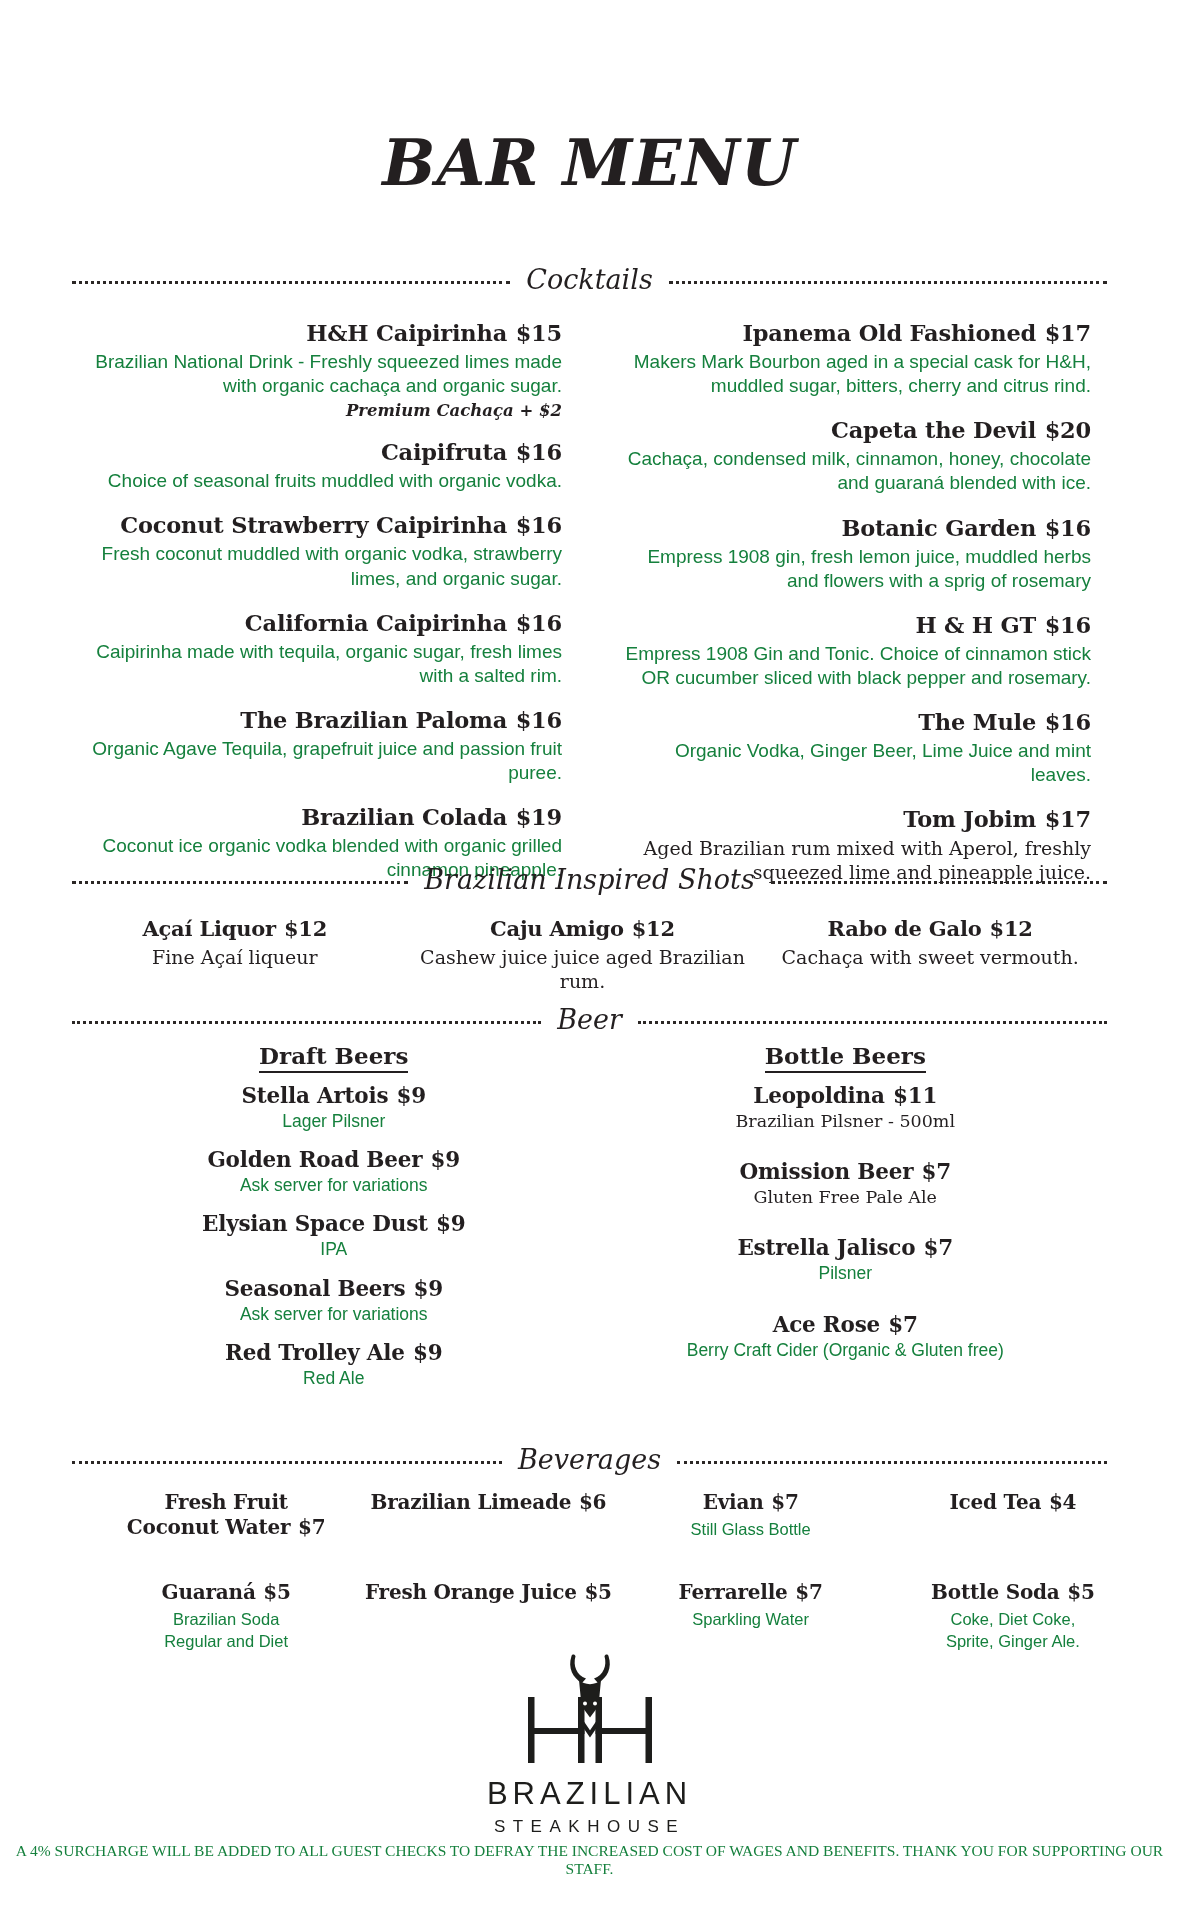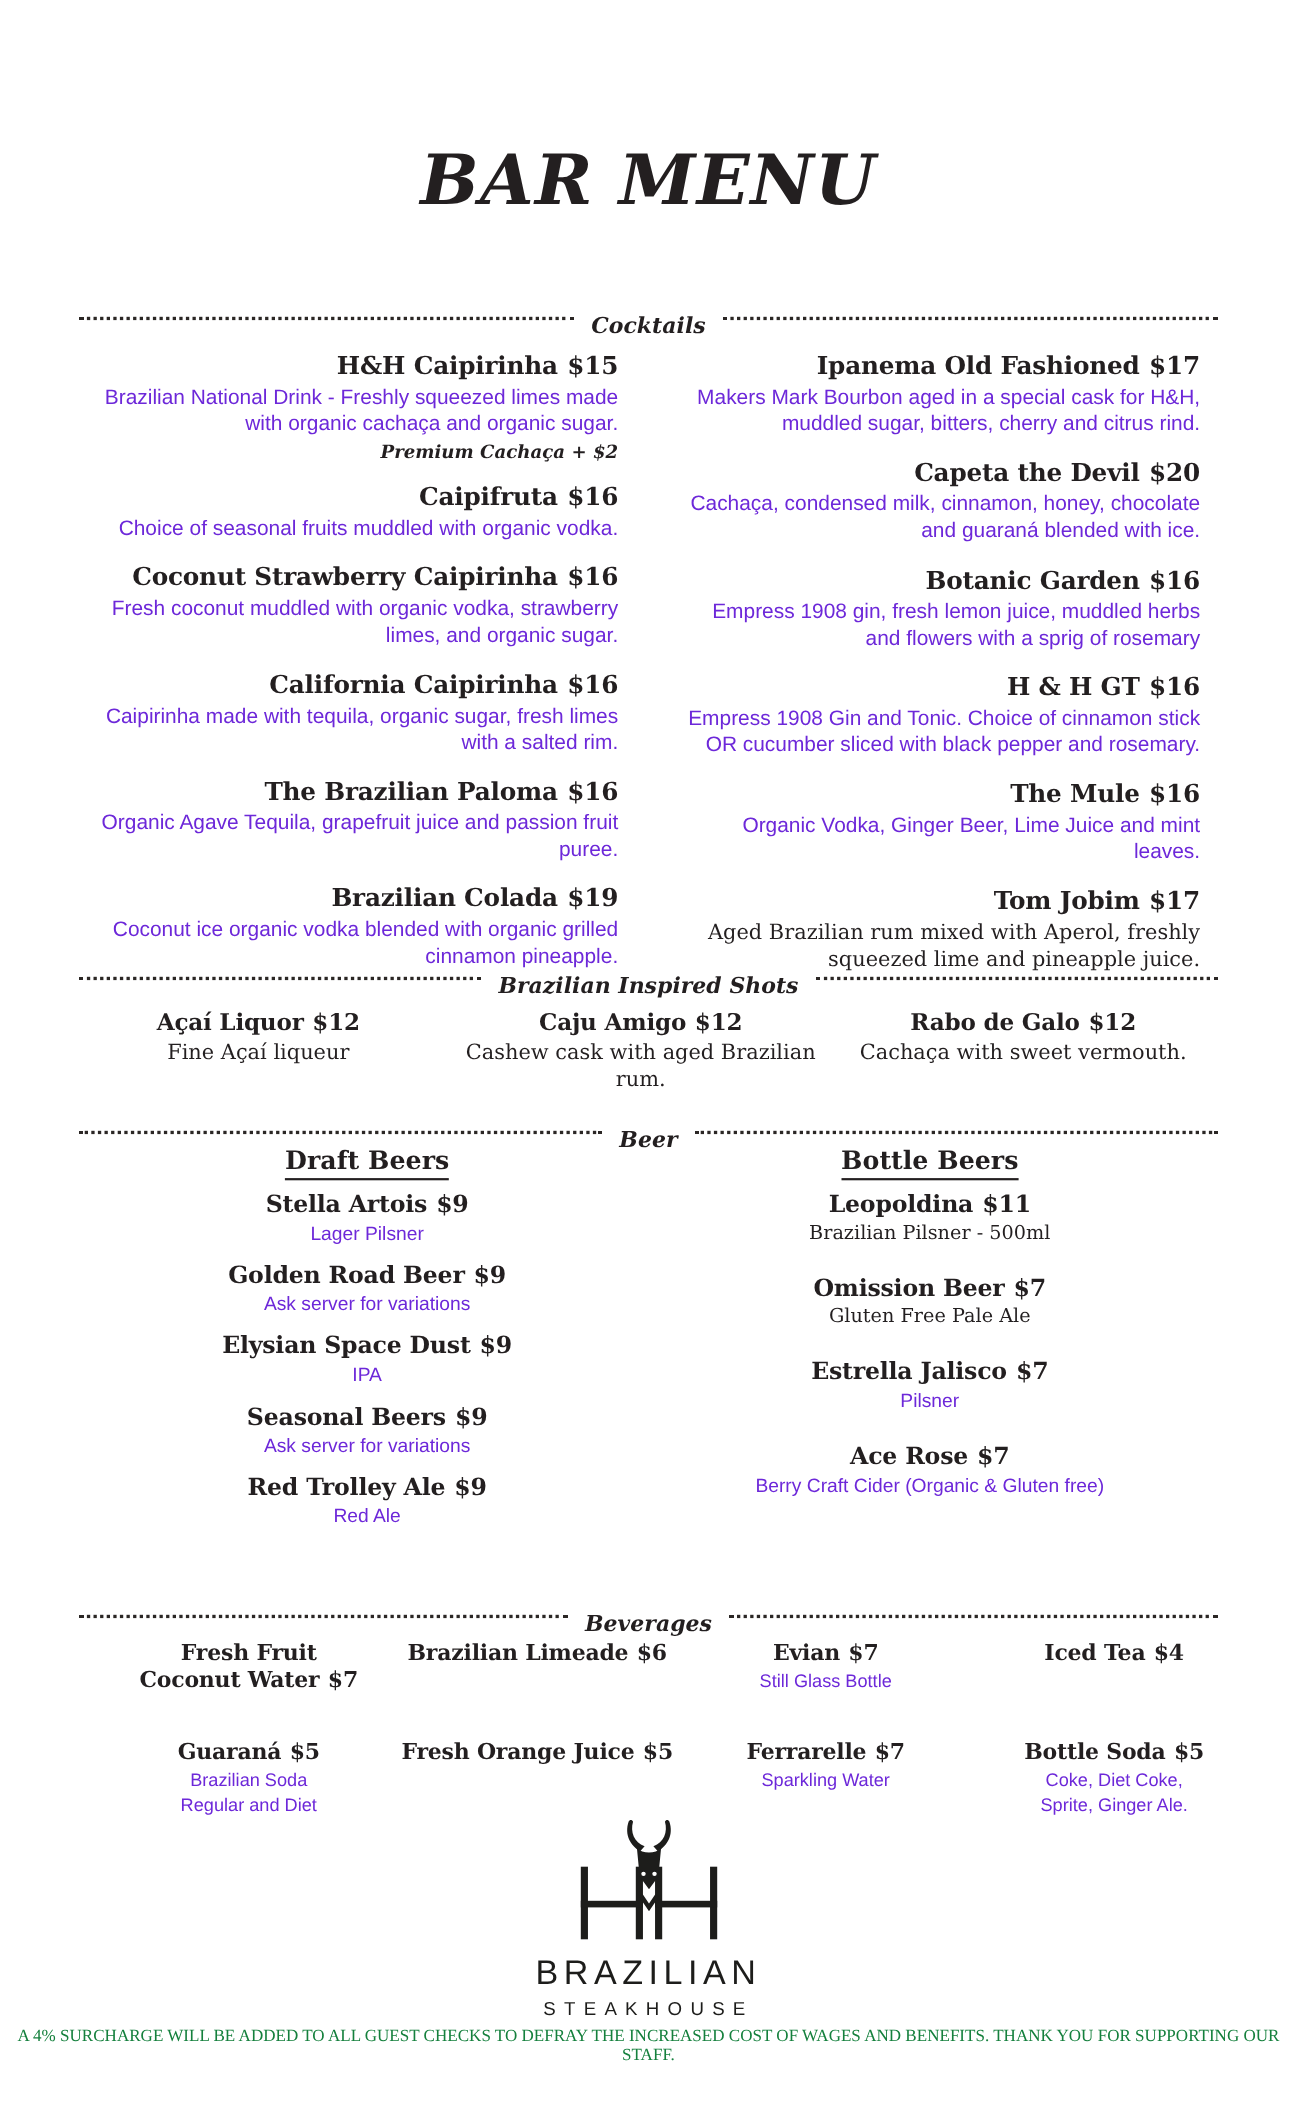--- a/index.html
+++ b/index.html
@@ -6,33 +6,33 @@
   .page{position:relative;width:1179px;height:1920px;margin:0 auto;background:#fff;
         color:#231f20;overflow:hidden;font-family:"Liberation Sans",sans-serif;}
 
   
   .title{position:absolute;top:126px;left:0;width:100%;margin:0;text-align:center;
          font-family:"DejaVu Serif",serif;font-style:italic;font-weight:bold;
          font-size:63px;letter-spacing:1px;color:#231f20;}
 
   
   .sec-header{position:absolute;left:72px;right:72px;display:flex;align-items:center;gap:16px;}
-  .sec-title{font-family:"DejaVu Serif",serif;font-weight:bold;font-style:italic;
-             font-size:20px;white-space:nowrap;margin-top:20px;}
+  .sec-title{font-family:"DejaVu Serif",serif;font-weight:normal;font-style:italic;
+             font-size:27px;white-space:nowrap;}
   .dots{flex:1;height:0;border-top:3px dotted #2b2725;position:relative;top:3px;}
   .sh-cocktails{top:264px}
   .sh-shots{top:864px}
   .sh-beer{top:1004px}
   .sh-bev{top:1444px}
 
   
   .name{margin:0 0 4px;font-family:"DejaVu Serif",serif;font-weight:bold;
         font-size:22.5px;letter-spacing:-0.2px;white-space:nowrap;}
   .pr{margin-left:.38em;}
-  .desc{margin:0;font-size:19px;line-height:1.27;color:#6d28d9;}
+  .desc{margin:0;font-size:19px;line-height:1.27;color:#15803d;}
   .desc:empty,.note:empty{display:none;}
   .slab-desc{font-family:"DejaVu Serif",serif;color:#231f20;}
   .note{margin:3px 0 0;font-family:"DejaVu Serif",serif;font-style:italic;
         font-weight:bold;font-size:16.5px;}
 
   
   .cocktails{position:absolute;top:320px;left:88px;right:88px;display:grid;
              grid-template-columns:1fr 1fr;column-gap:55px;text-align:right;}
   .c-item{margin-bottom:19px;}
 
@@ -169,21 +169,21 @@
 
   <div class="shots">
 
       <div class="x-item">
         <h3 class="name"><span class="nm">Açaí Liquor</span><span class="pr">$12</span></h3>
         <p class="desc slab-desc">Fine Açaí liqueur</p>
       </div>
 
       <div class="x-item">
         <h3 class="name"><span class="nm">Caju Amigo</span><span class="pr">$12</span></h3>
-        <p class="desc slab-desc">Cashew cask with aged Brazilian rum.</p>
+        <p class="desc slab-desc">Cashew juice juice aged Brazilian rum.</p>
       </div>
 
       <div class="x-item">
         <h3 class="name"><span class="nm">Rabo de Galo</span><span class="pr">$12</span></h3>
         <p class="desc slab-desc">Cachaça with sweet vermouth.</p>
       </div>
     </div>
 
   <div class="sec-header sh-beer">
     <span class="dots"></span>

